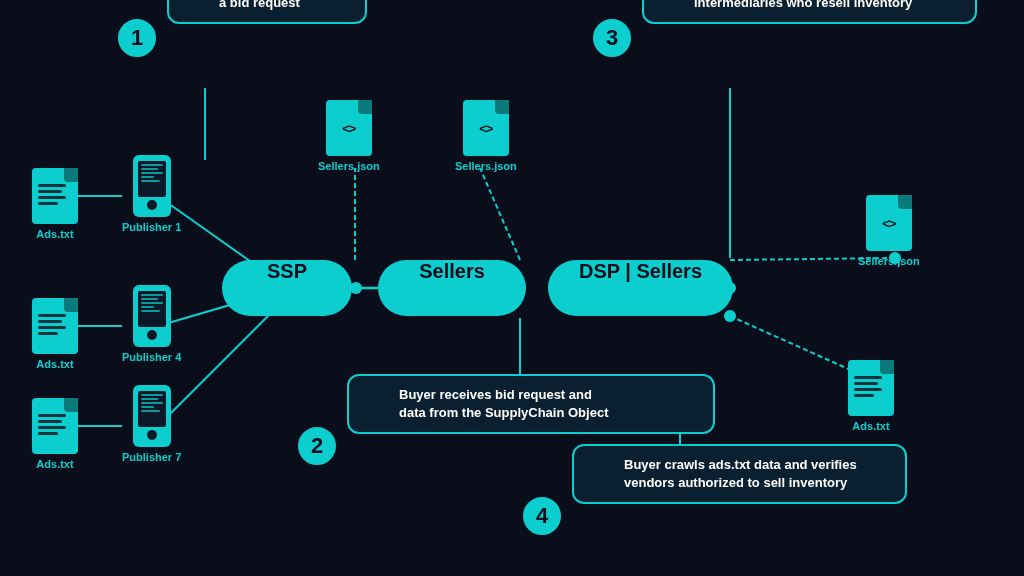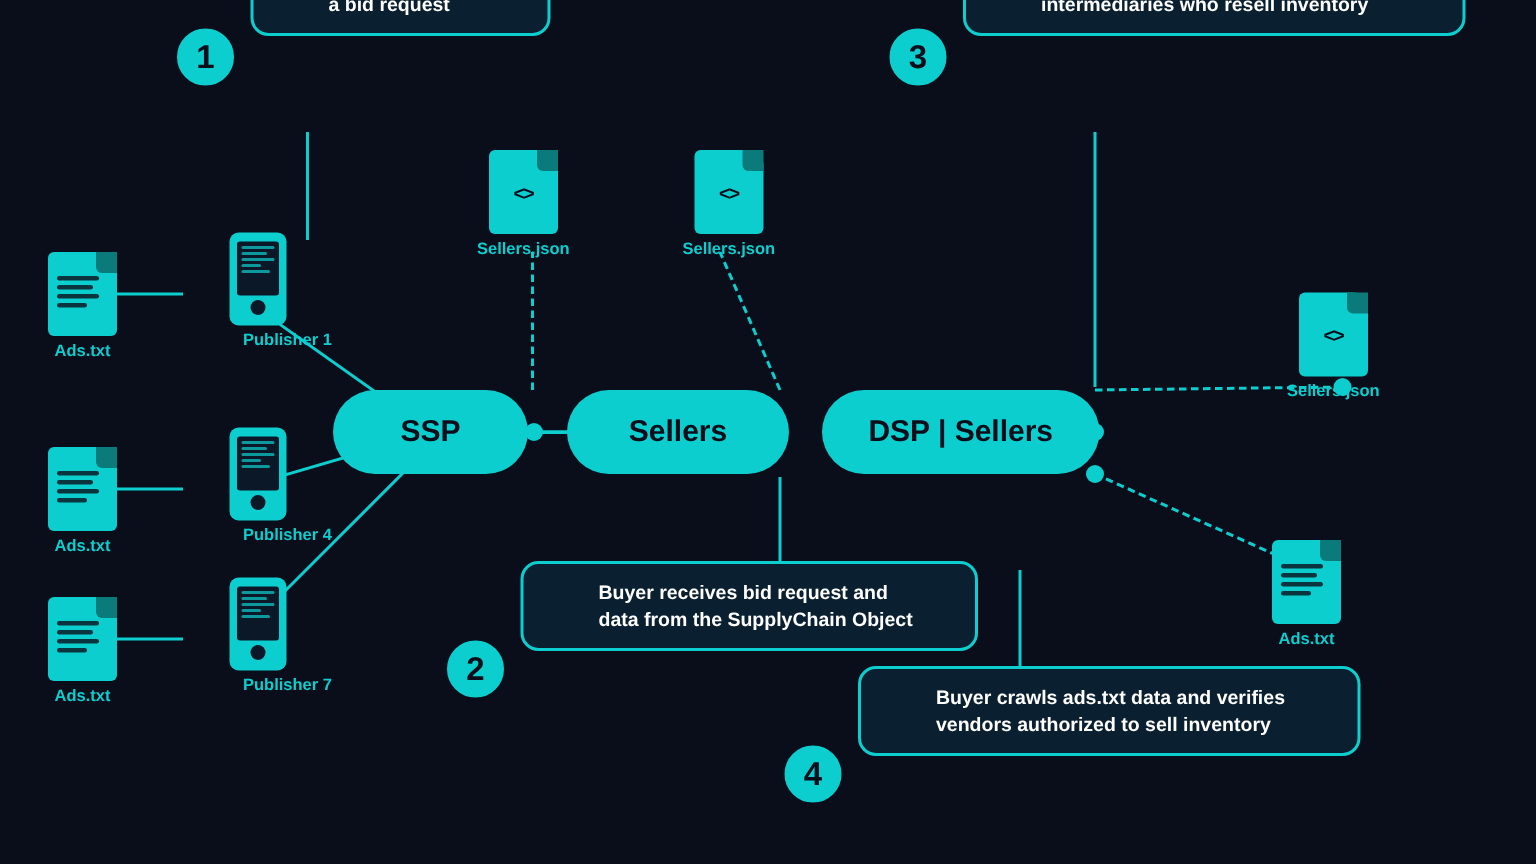--- a/index.html
+++ b/index.html
@@ -141,30 +141,29 @@
       background: #0a1828;
       border-radius: 50%;
       margin-top: 3px;
     }
     .phone-label {
       color: #0dcece;
       font-size: 11px;
       margin-top: 4px;
       text-align: right;
       font-weight: 600;
-      margin-left: 40px;
     }
 
     
     .main-node {
       position: absolute;
       background: #0dcece;
       border-radius: 30px;
       display: flex;
-      align-items: center;
+      align-items: flex-start;
       justify-content: center;
       color: #0a0e1a;
       font-weight: 900;
       font-size: 20px;
     }
 
     
     .num-badge {
       position: absolute;
       width: 44px;
@@ -372,21 +371,21 @@
 
 <div style="position:absolute;left:115px;top:8px;">
   <div class="num-badge" style="left:0;top:8px;position:relative;float:left;margin-right:8px;">1</div>
   <div class="callout" style="position:relative;left:52px;top:-44px;width:200px;">
     <span>Publisher sends<br>a bid request</span>
   </div>
 </div>
 
 <div style="position:absolute;left:295px;top:418px;">
   <div class="num-badge" style="position:relative;float:left;margin-right:8px;top:6px;">2</div>
-  <div class="callout" style="position:relative;left:52px;top:-44px;width:305px;">
+  <div class="callout" style="position:relative;left:52px;top:-44px;width:368px;">
     <span><strong>Buyer receives bid request and<br>data from the SupplyChain Object</strong></span>
   </div>
 </div>
 
 <div style="position:absolute;left:590px;top:8px;">
   <div class="num-badge" style="position:relative;float:left;margin-right:8px;top:8px;">3</div>
   <div class="callout" style="position:relative;left:52px;top:-44px;width:335px;">
     <span>Buyer looks up the identities of all<br>intermediaries who resell inventory</span>
   </div>
 </div>

